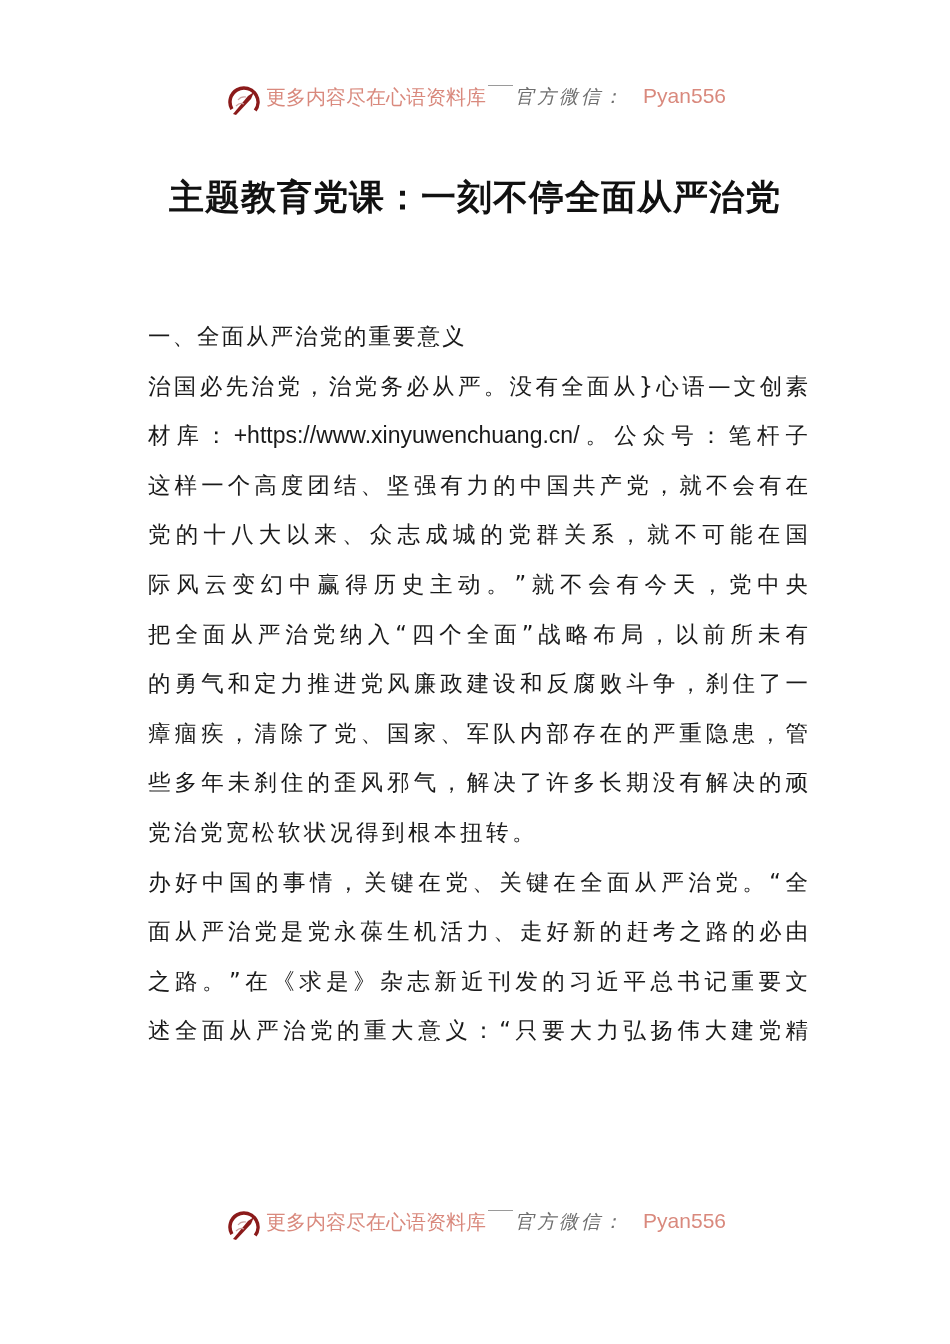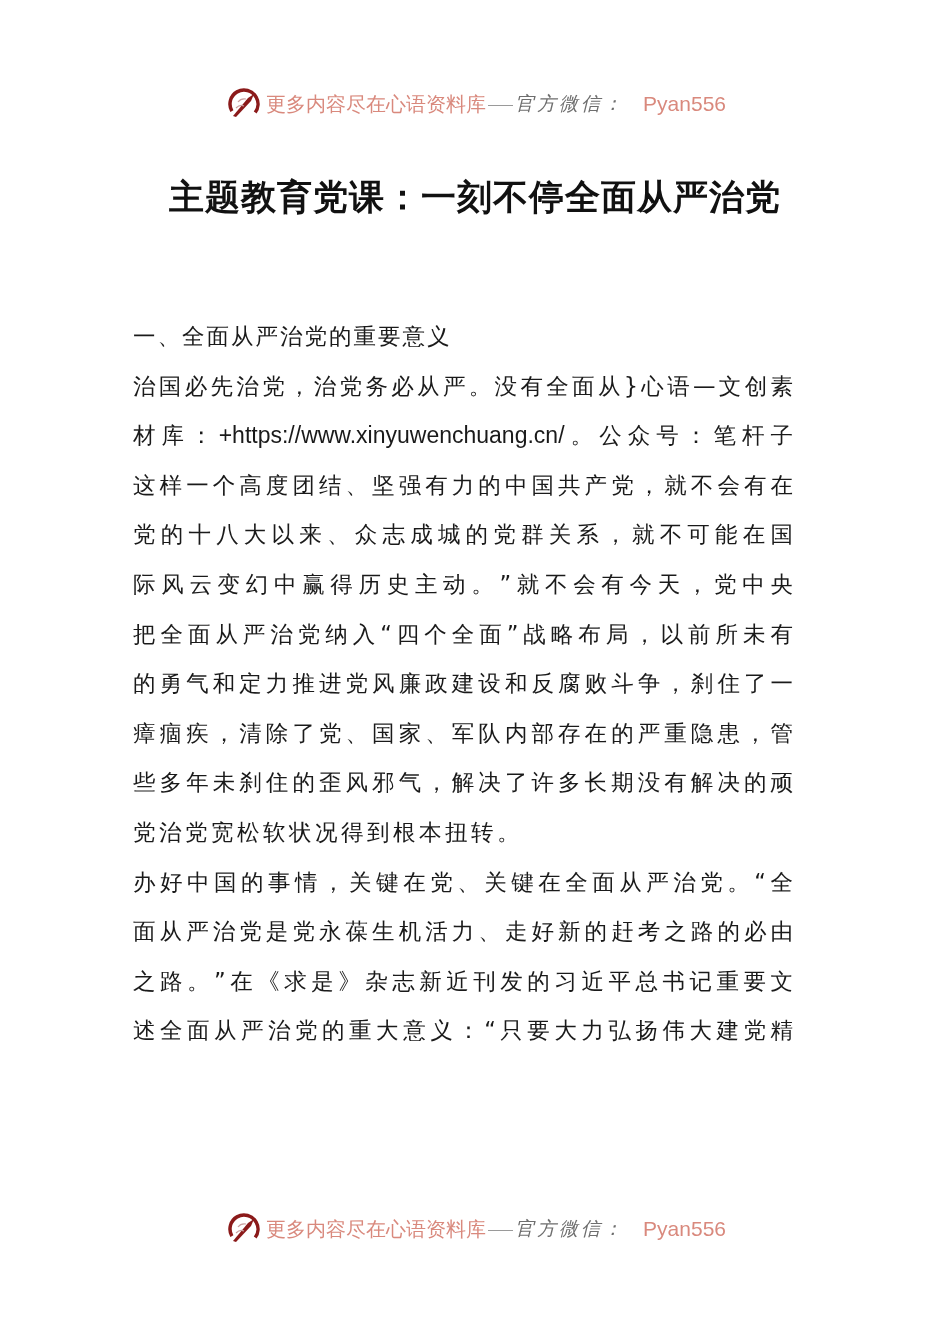--- a/index.html
+++ b/index.html
@@ -14,21 +14,21 @@
     overflow: hidden;
     font-family: "DejaVu Sans", sans-serif;
     color: #1a1a1a;
   }
   .watermark {
     position: absolute;
     left: 226px;
     width: 500px;
     height: 40px;
     display: flex;
-    align-items: center;
+    align-items: flex-start;
     white-space: nowrap;
   }
   .watermark.top { top: 84px; }
   .watermark.bottom { top: 1209px; }
   .wm-logo {
     width: 36px;
     height: 36px;
     margin-right: 4px;
     flex: 0 0 36px;
   }
@@ -68,21 +68,21 @@
     text-align: center;
     font-family: "DejaVu Sans", sans-serif;
     font-weight: bold;
     font-size: 35px;
     color: #111111;
     letter-spacing: 1px;
     margin: 0;
   }
   .body-text {
     position: absolute;
-    left: 133px;
+    left: 148px;
     top: 312px;
     width: 660px;
     font-family: "DejaVu Sans", sans-serif;
     font-size: 22.5px;
     line-height: 49.6px;
     color: #1a1a1a;
   }
   .section-heading {
     margin: 0;
     font-weight: normal;

